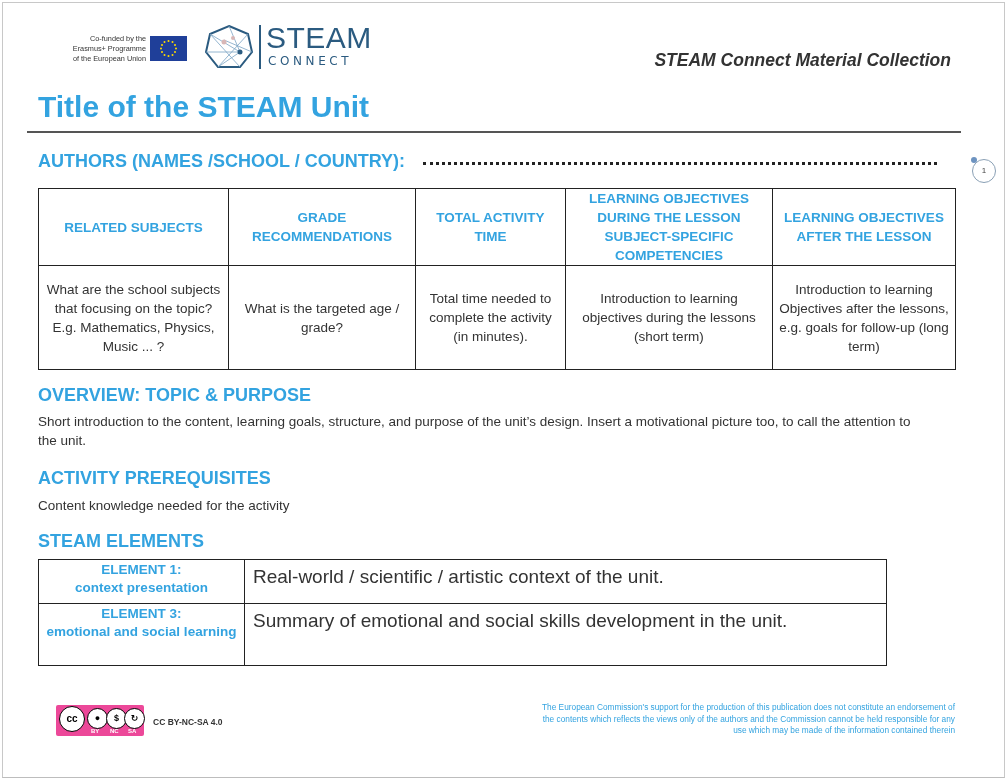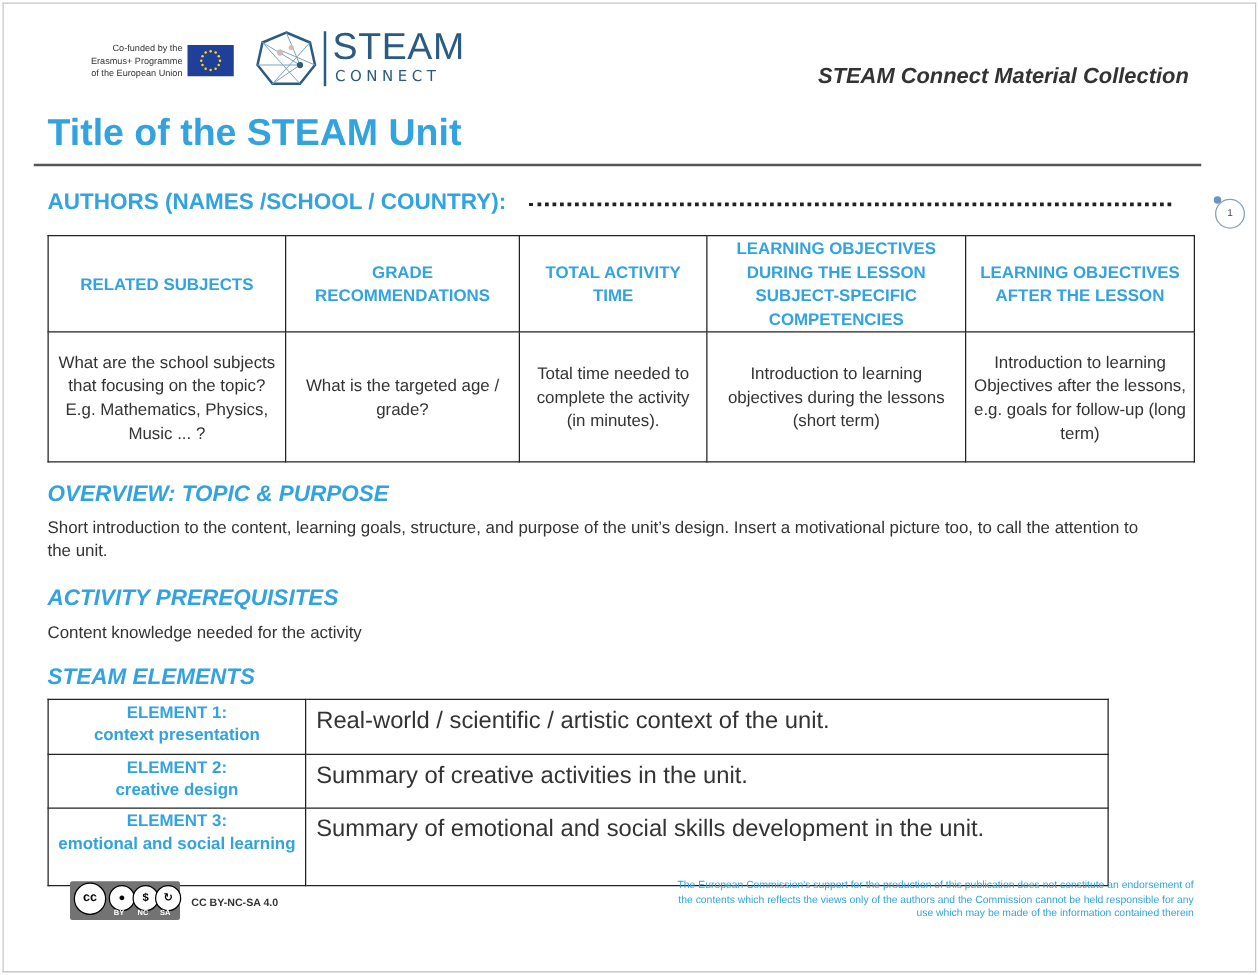--- a/index.html
+++ b/index.html
@@ -36,33 +36,33 @@
                     background: #6d93c0; }
 
   table { border-collapse: collapse; }
   .t1 { left: 38px; top: 188px; width: 918px; }
   .t1 td { border: 1px solid #222; text-align: center; vertical-align: middle; padding: 0 4px; }
   .t1 tr.hdr td { height: 74px; color: #33a3e0; font-size: 13.5px; font-weight: bold;
                   line-height: 19px; }
   .t1 tr.hdr td.light-left { border-left-color: #bbb; }
   .t1 tr.body td { height: 103px; font-size: 13.5px; line-height: 19px; color: #333; }
 
-  .sec-head { left: 38px; font-size: 18px; font-style: italic; }
+  .sec-head { left: 38px; font-size: 18px; }
   .sec-text { left: 38px; font-size: 13.5px; line-height: 19px; color: #333; width: 890px; }
 
   .t2 { left: 38px; top: 559px; width: 849px; }
   .t2 td { border: 1px solid #222; vertical-align: top; }
   .t2 td.el { width: 197px; text-align: center; color: #33a3e0; font-size: 13.5px;
               font-weight: bold; line-height: 18px; padding: 1px 4px 0; }
   .t2 td.desc { font-size: 19px; padding: 6px 8px 0; color: #333; }
   .t2 tr.r1 td { height: 37px; }
   .t2 tr.r2 td { height: 36px; }
   .t2 tr.r3 td { height: 55px; }
 
-  .cc-badge { left: 56px; top: 705px; width: 88px; height: 31px; background: #737373;
+  .cc-badge { left: 56px; top: 705px; width: 88px; height: 31px; background: #ec4899;
               border-radius: 2px; }
   .cc-badge .circ { position: absolute; top: 3px; width: 19px; height: 19px; border-radius: 50%;
                     background: #fff; border: 1.5px solid #000; font-size: 9px; font-weight: bold;
                     text-align: center; line-height: 19px; color: #000; }
   .cc-badge .lbl { position: absolute; top: 23px; font-size: 6px; color: #fff; font-weight: bold; }
   .cc-text { left: 153px; top: 717px; font-size: 8.5px; font-weight: bold; color: #333; }
   .disclaimer { right: 52px; top: 702px; width: 420px; text-align: right; font-size: 8.3px;
                 line-height: 11.5px; color: #33a3e0; }
 </style>
 </head>
@@ -152,27 +152,20 @@
 
 <table class="abs t2">
   <tbody>
       <tr class="r1">
     <td class="el">
       <div>ELEMENT 1:</div>
       <div>context presentation</div>
     </td>
     <td class="desc">Real-world / scientific / artistic context of the unit.</td>
   </tr>
-  <tr class="r2">
-    <td class="el">
-      <div>ELEMENT 2:</div>
-      <div>creative design</div>
-    </td>
-    <td class="desc">Summary of creative activities in the unit.</td>
-  </tr>
   <tr class="r3">
     <td class="el">
       <div>ELEMENT 3:</div>
       <div>emotional and social learning</div>
     </td>
     <td class="desc">Summary of emotional and social skills development in the unit.</td>
   </tr>
 </tbody>
   </table>
 

